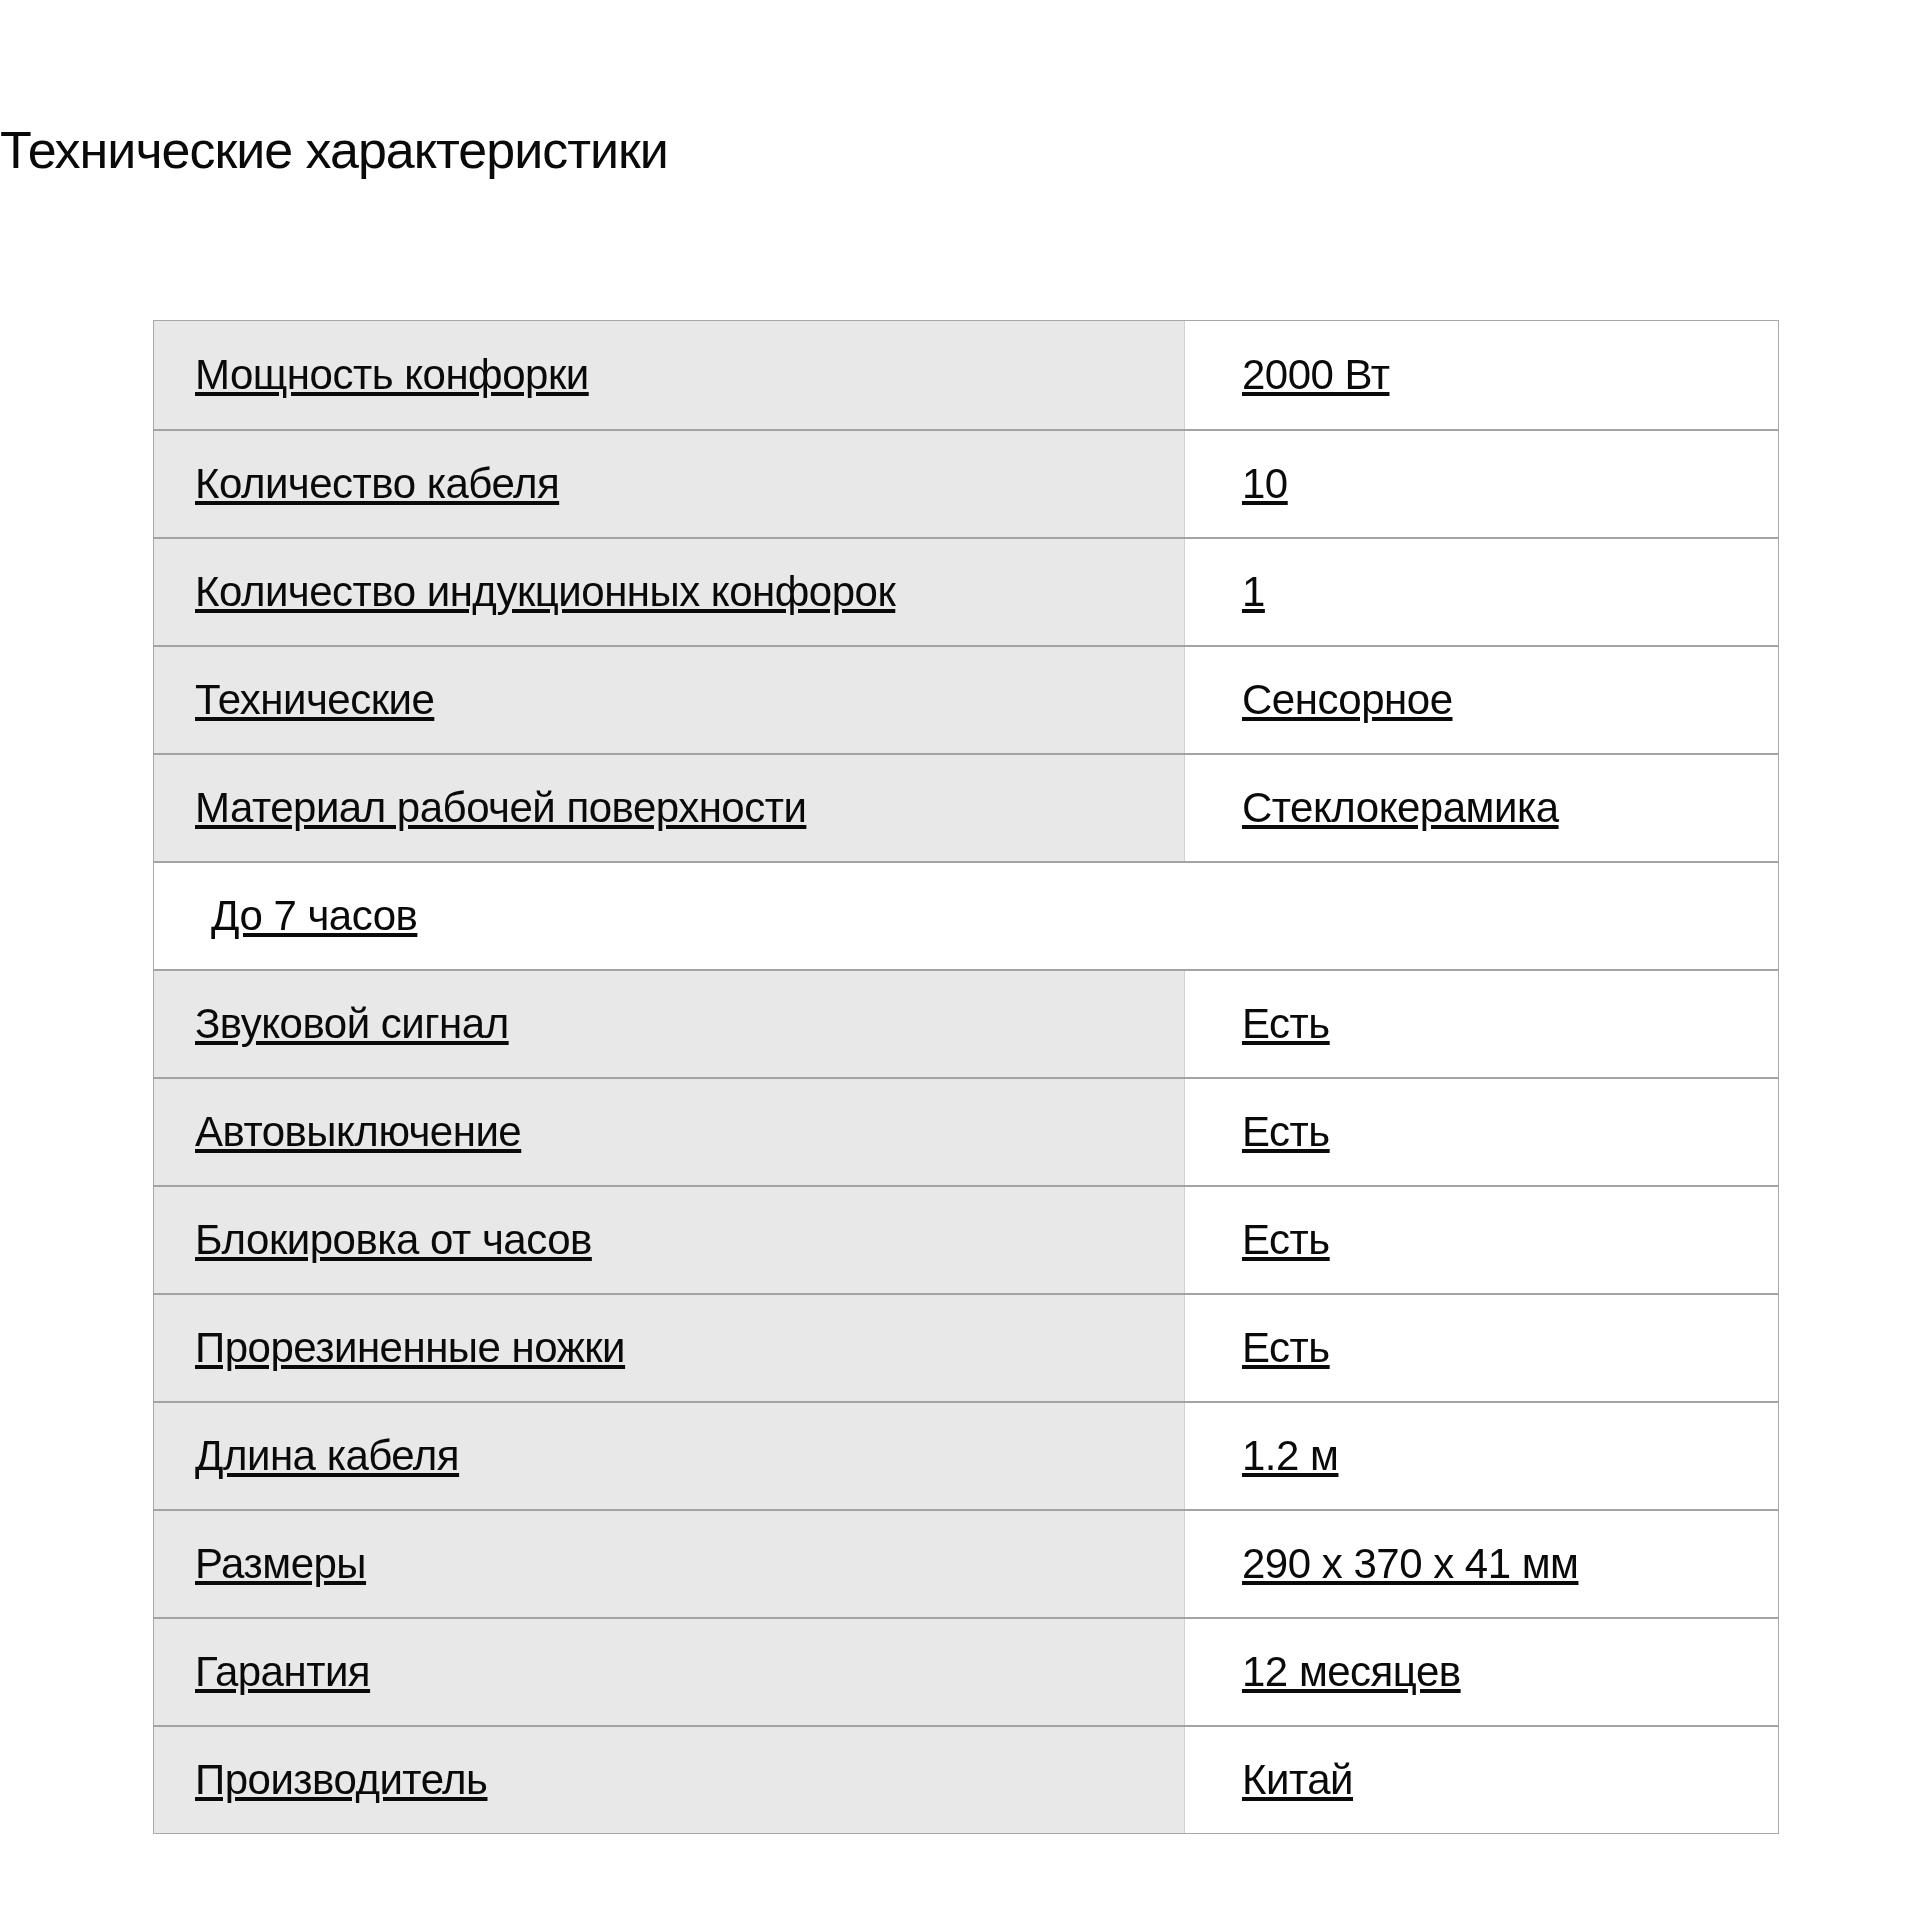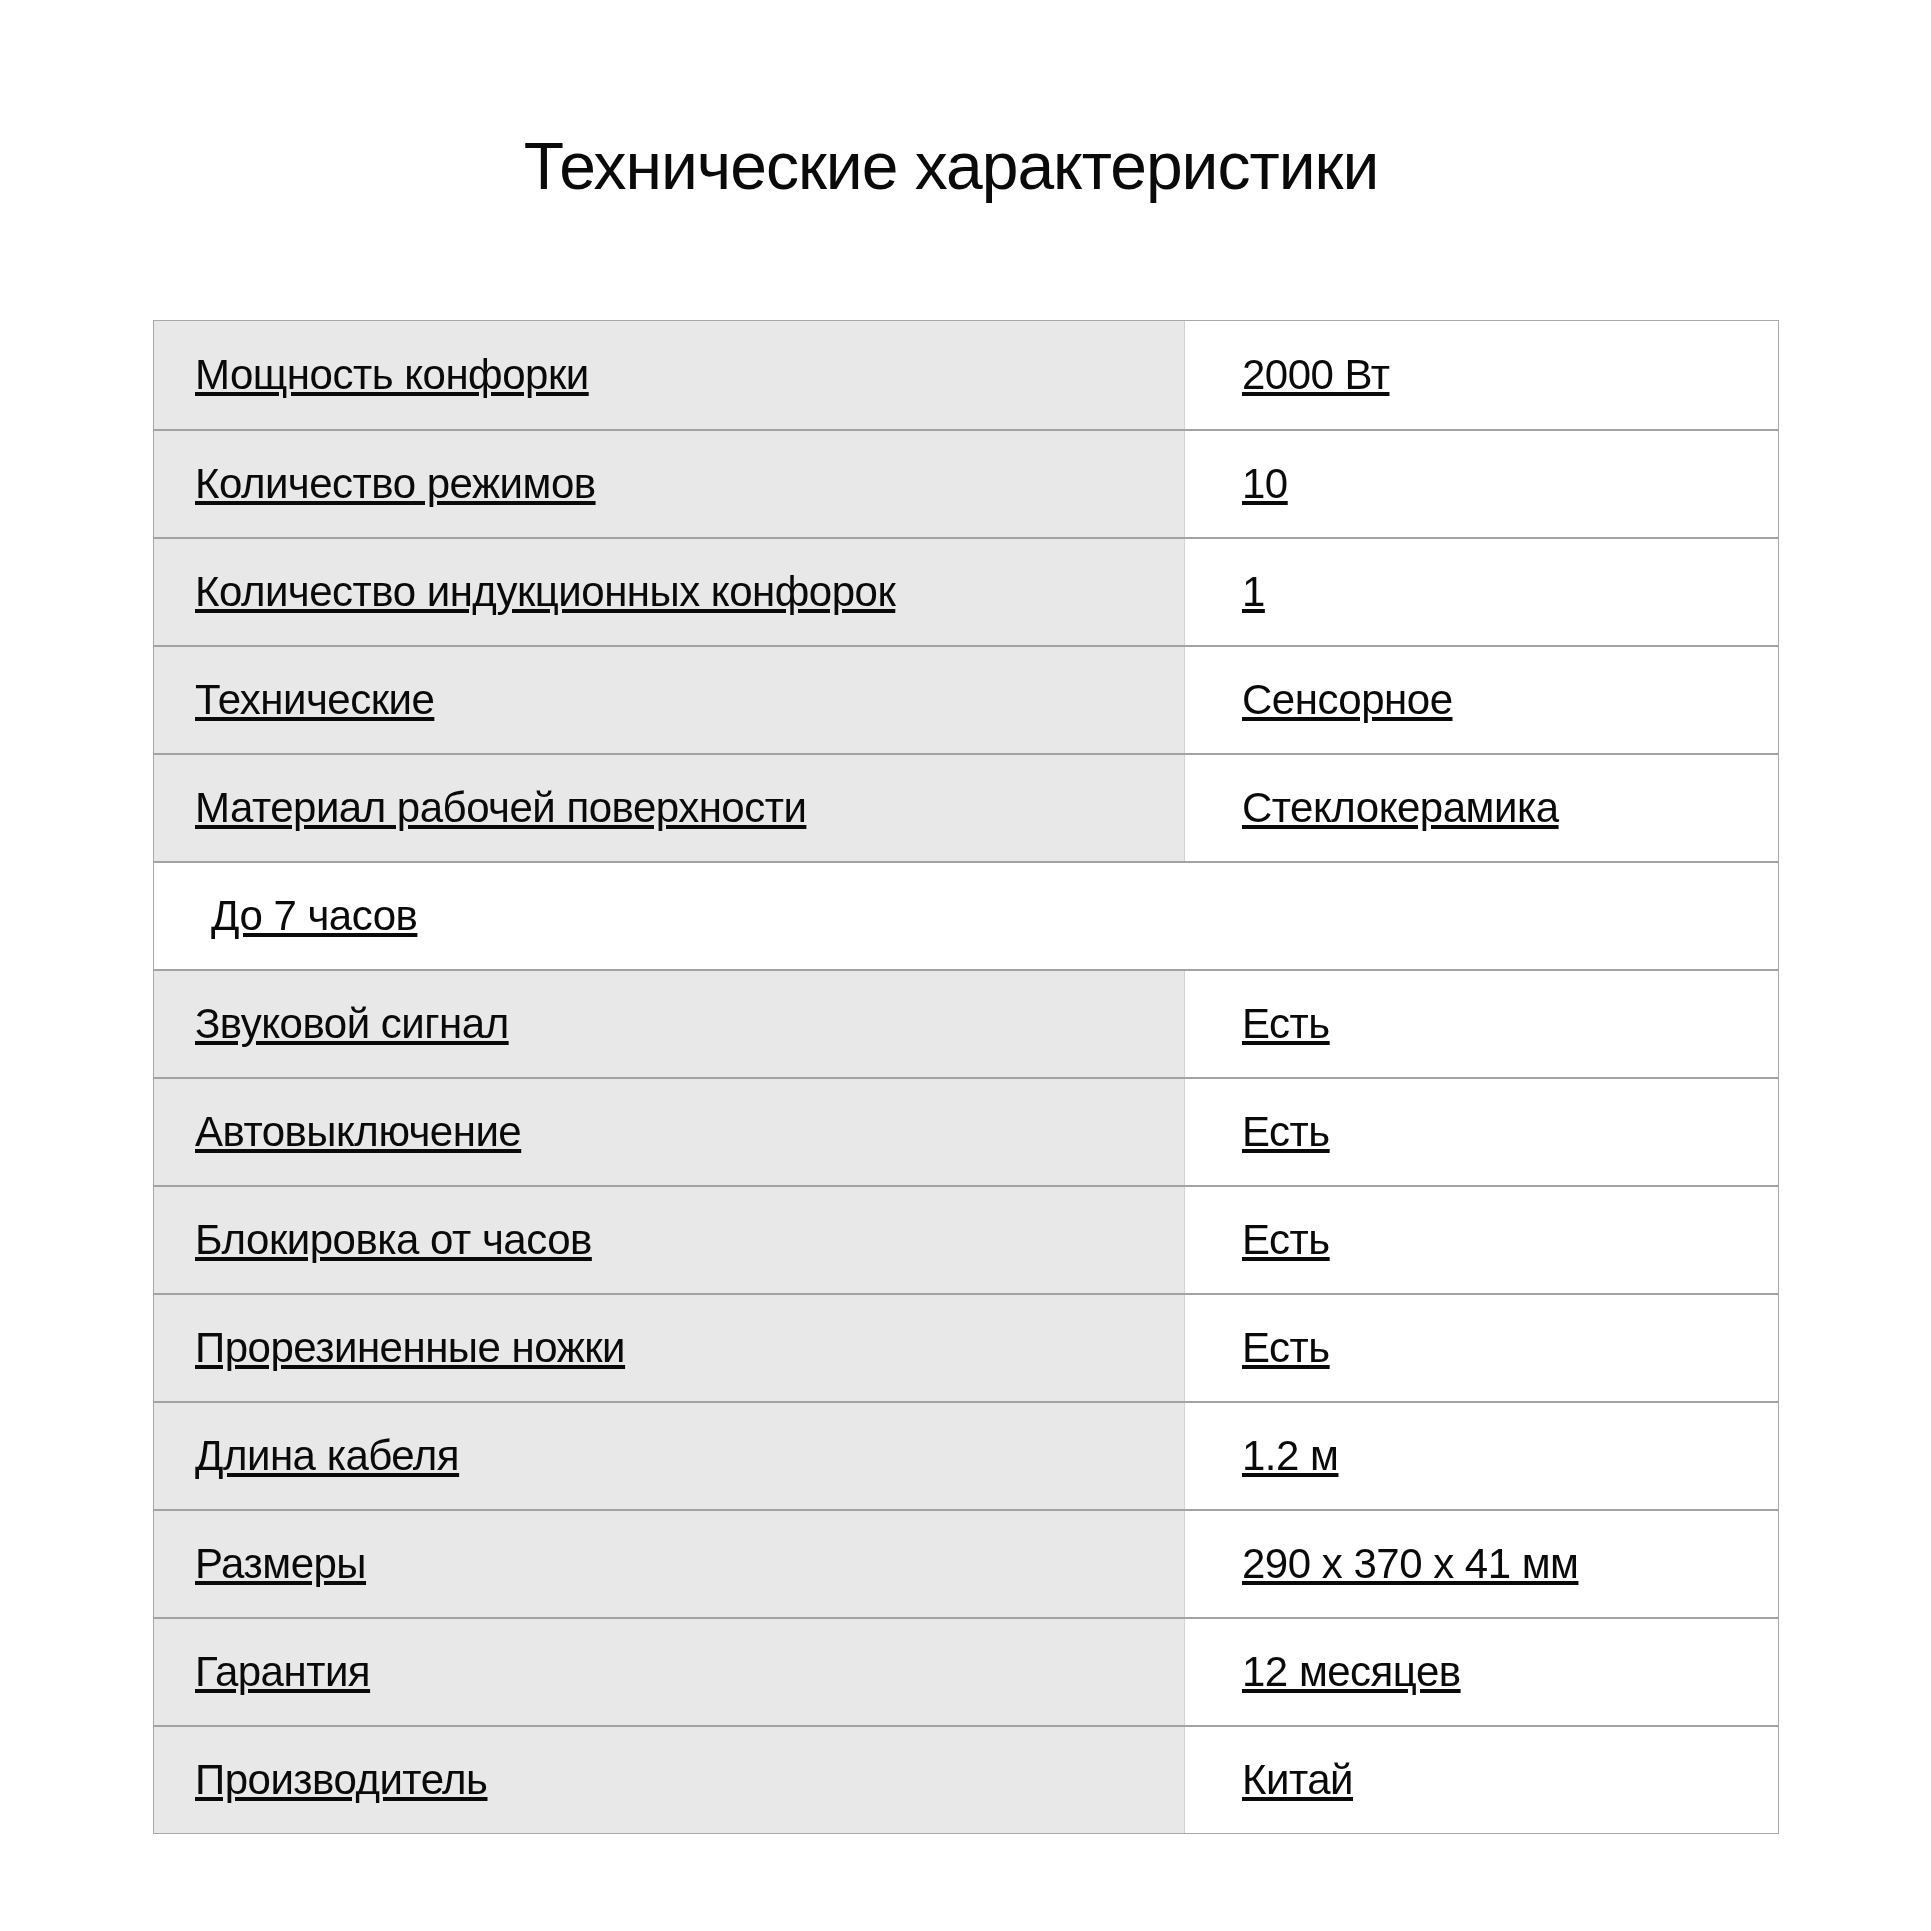--- a/index.html
+++ b/index.html
@@ -1,19 +1,19 @@
 <!DOCTYPE html>
 <html><head>
 <meta charset="utf-8">
 <style>
   html, body { margin: 0; padding: 0; background: #ffffff; }
   body { width: 1931px; height: 1931px; position: relative; overflow: hidden;
          font-family: "Liberation Sans", "DejaVu Sans", sans-serif; color: #0a0a0a; }
-  .title { position: absolute; left: 0; top: 89px; width: 1902px; text-align: center;
-           font-size: 66px; font-weight: 400; letter-spacing: -1px; line-height: 1; }
+  .title { position: absolute; left: 0; top: 89px; width: 1902px; 
+           font-size: 52px; font-weight: 400; letter-spacing: -1px; line-height: 1; }
   .spec-table { position: absolute; left: 153px; top: 320px; width: 1626px;
                 border: 1.9px solid #a8a8a8; border-collapse: collapse; box-sizing: border-box; text-decoration: underline; }
   .row { display: flex; height: 108px; border-top: 2.9px solid #a3a3a3; box-sizing: border-box; }
   .row:first-child { border-top: none; }
   .cell-label { width: 1031px; background: #e8e8e8; box-sizing: border-box;
                 border-right: 1.9px solid #d2d2d2; display: flex; align-items: center;
                 padding-left: 41px; font-size: 42px; letter-spacing: -0.5px; }
   .cell-value { flex: 1; background: #ffffff; display: flex; align-items: center;
                 padding-left: 57px; font-size: 42px; letter-spacing: -0.5px; }
 </style>
@@ -21,21 +21,21 @@
 <body>
 
 <h1 class="title">Технические характеристики</h1>
 
 <div class="spec-table">
   <div class="row">
     <div class="cell-label">Мощность конфорки</div>
     <div class="cell-value">2000 Вт</div>
   </div>
   <div class="row">
-    <div class="cell-label">Количество режимов</div>
+    <div class="cell-label">Количество кабеля</div>
     <div class="cell-value">10</div>
   </div>
   <div class="row">
     <div class="cell-label">Количество индукционных конфорок</div>
     <div class="cell-value">1</div>
   </div>
   <div class="row">
     <div class="cell-label">Технические</div>
     <div class="cell-value">Сенсорное</div>
   </div>

